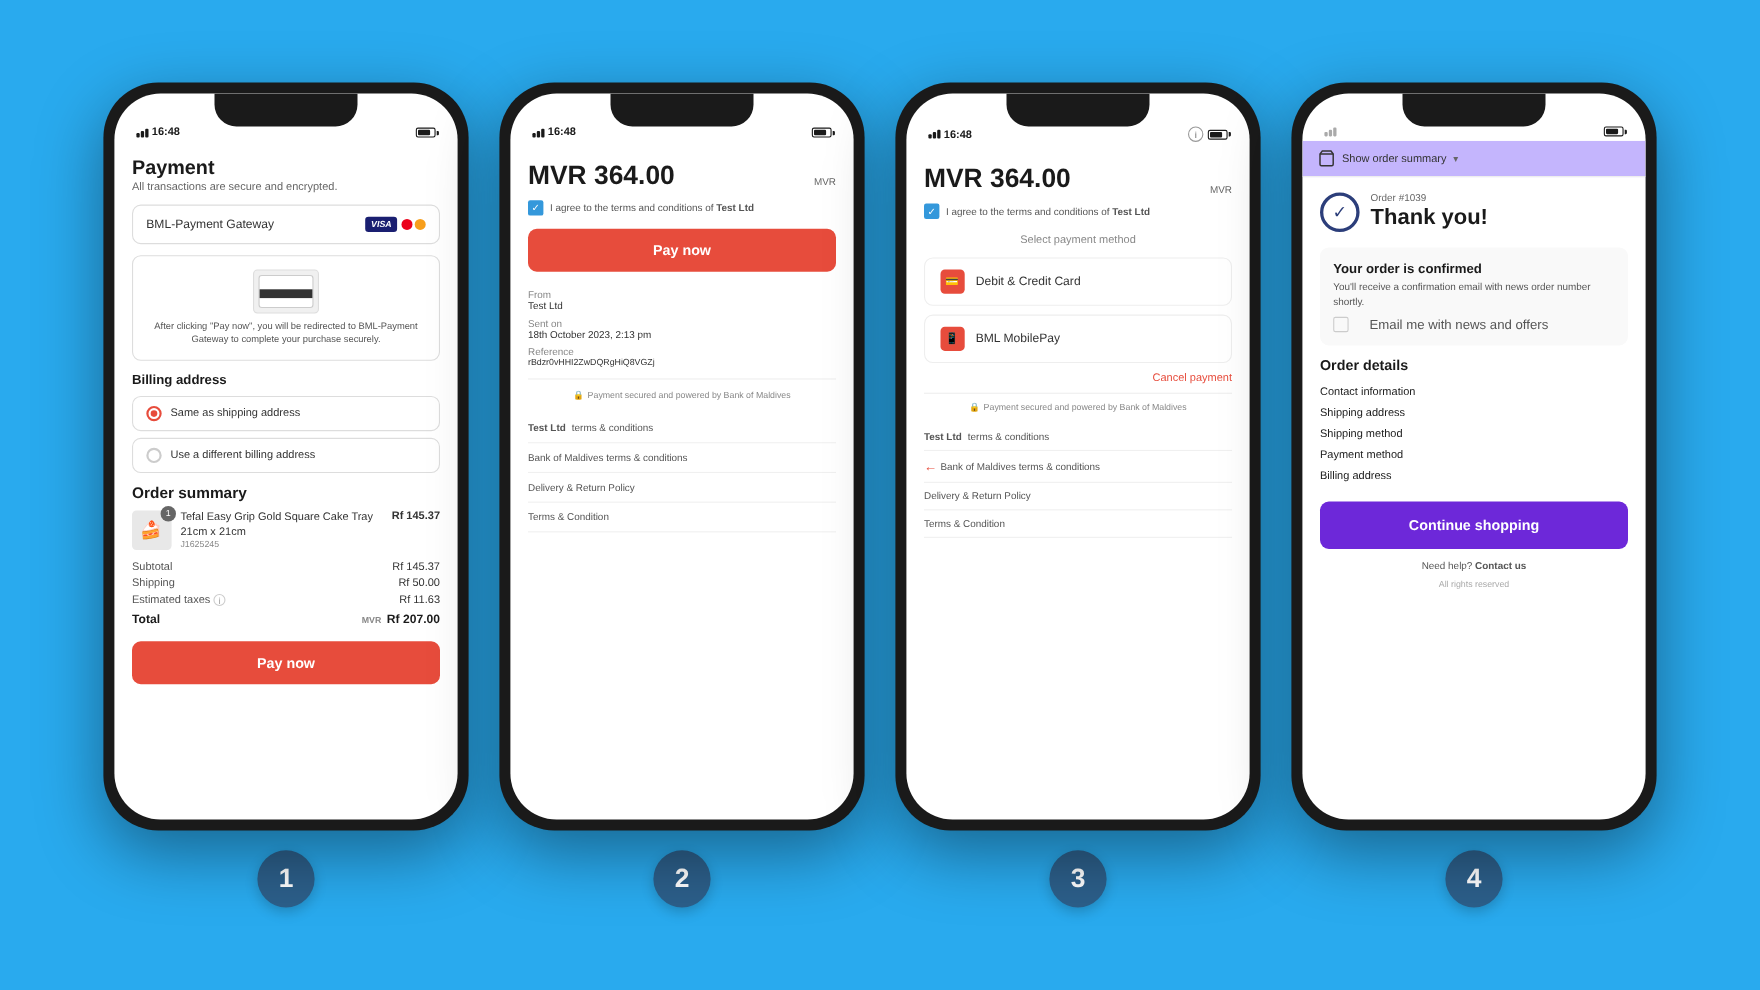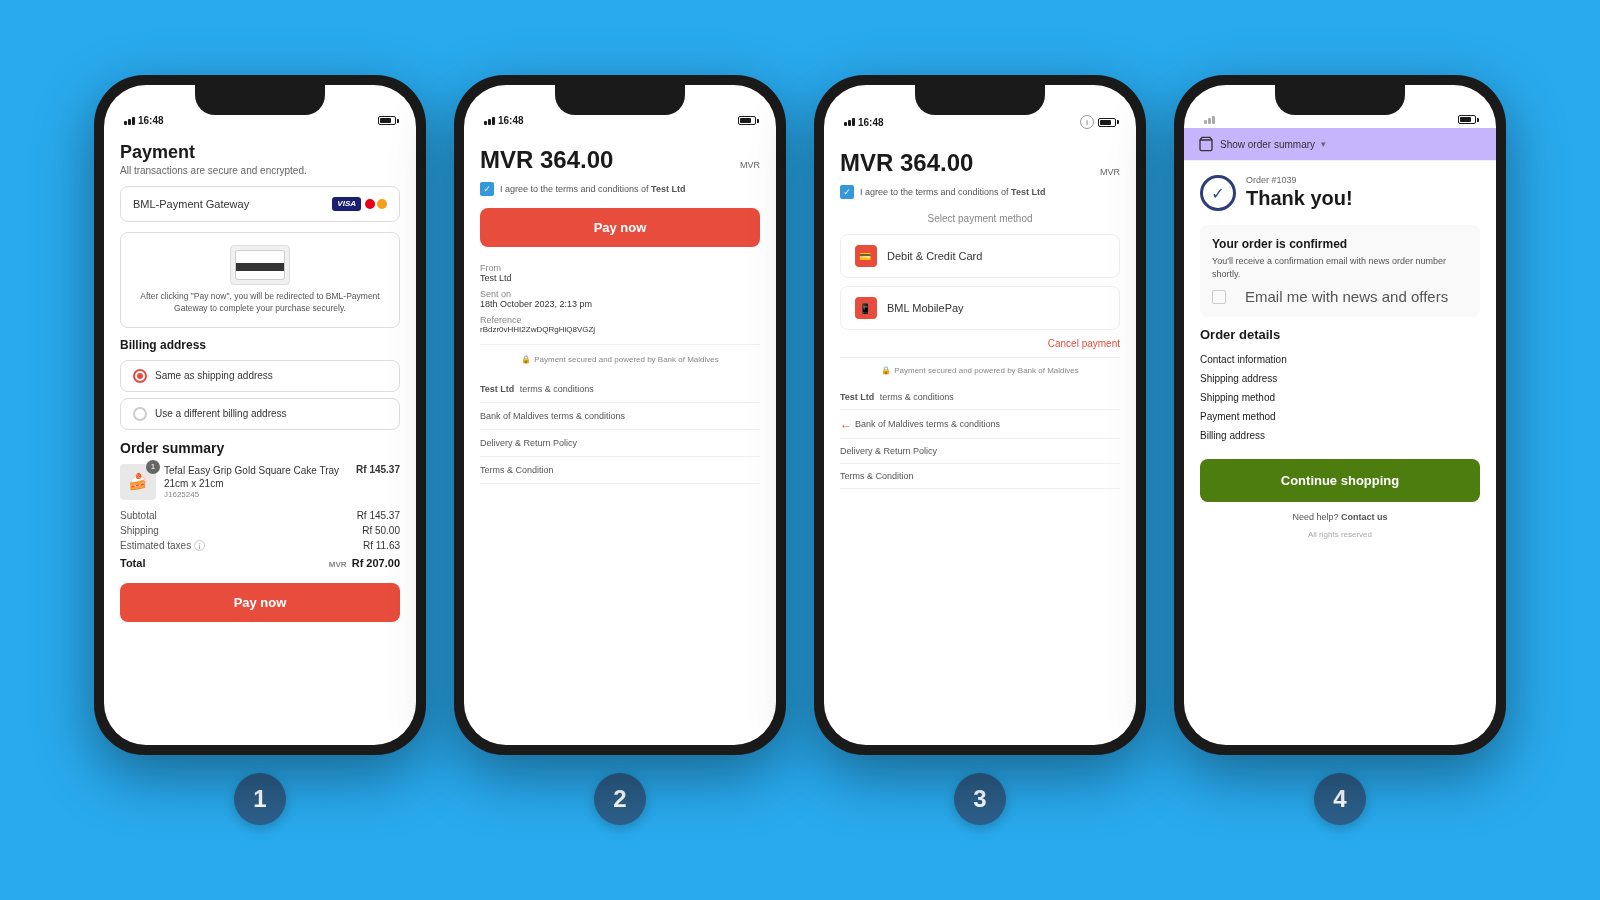--- a/index.html
+++ b/index.html
@@ -243,25 +243,25 @@
     .p4-section {
       background: #f9f9f9; border-radius: 8px; padding: 12px; margin-bottom: 10px;
     }
     .p4-section-title { font-size: 12px; font-weight: 700; color: #1a1a1a; margin-bottom: 4px; }
     .p4-section-text { font-size: 9px; color: #555; line-height: 1.4; }
     .p4-email-row { display: flex; align-items: center; gap: 8px; margin-top: 8px; }
     .p4-email-checkbox {
       width: 14px; height: 14px; border: 1.5px solid #ccc; border-radius: 2px;
       flex-shrink: 0;
     }
-    .p4-email-label { font-size: 15px; color: #555; padding-left: 11px; }
+    .p4-email-label { font-size: 12px; color: #555; padding-left: 11px; }
     .p4-details-title { font-size: 13px; font-weight: 700; color: #1a1a1a; margin-bottom: 8px; }
     .p4-detail-link { font-size: 10px; color: #1a1a1a; font-weight: 500; padding: 4px 0; display: block; }
     .p4-continue-btn {
-      background: #4d7c0f; color: #fff; border-radius: 8px; padding: 14px;
+      background: #6d28d9; color: #fff; border-radius: 8px; padding: 14px;
       text-align: center; font-size: 13px; font-weight: 600; margin-top: 14px; margin-bottom: 10px;
     }
     .p4-help { font-size: 9px; color: #555; text-align: center; margin-bottom: 8px; }
     .p4-help-link { font-weight: 600; }
     .p4-footer { font-size: 8px; color: #aaa; text-align: center; }
 
     .step-badge {
       width: 52px; height: 52px; border-radius: 50%; background: #2c5f8a;
       display: flex; align-items: center; justify-content: center;
       color: #fff; font-size: 24px; font-weight: 800;

